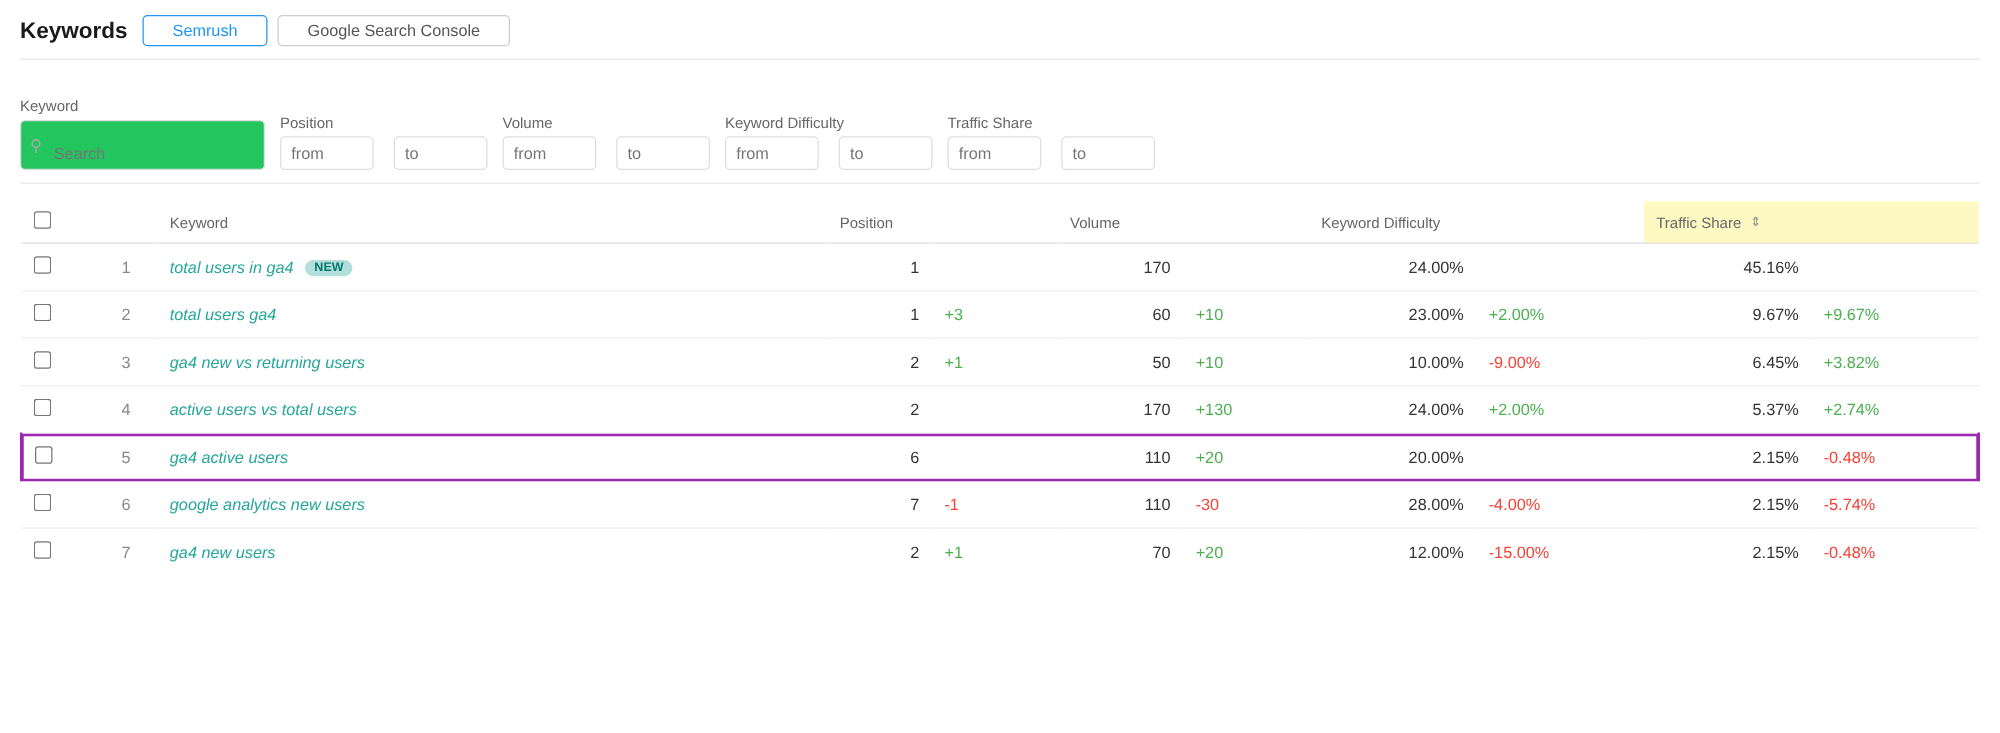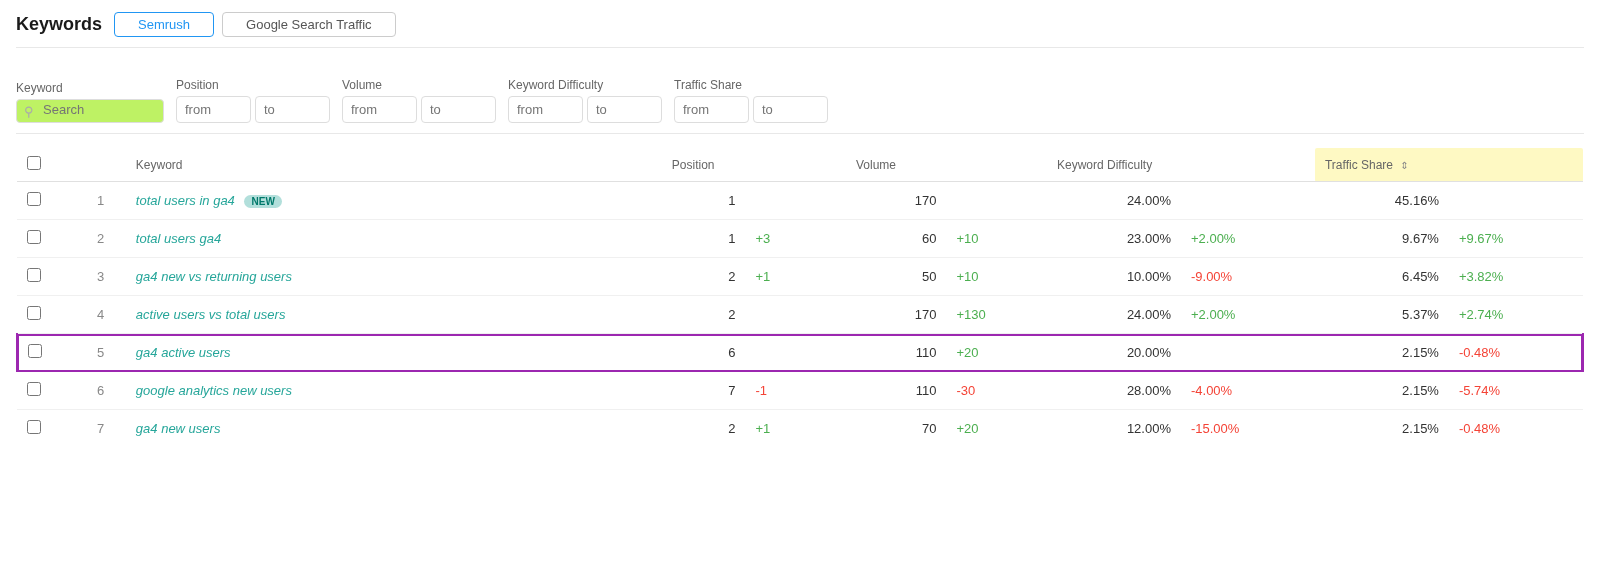--- a/index.html
+++ b/index.html
@@ -84,26 +84,26 @@
     .search-icon-inner {
       position: absolute;
       left: 8px;
       color: #aaa;
       font-size: 13px;
     }
 
     .search-input {
       border: 1px solid #ddd;
       border-radius: 4px;
-      padding: 2px 8px 5px 26px;
+      padding: 18px 8px 5px 26px;
       font-size: 13px;
       color: #555;
-      background: #bef264;
+      background: #22c55e;
       outline: none;
-      width: 148px;
+      width: 196px;
     }
 
     .select-wrapper {
       position: relative;
     }
 
     .type-select {
       border: 1px solid #ddd;
       border-radius: 4px;
       padding: 5px 28px 5px 8px;
@@ -126,21 +126,21 @@
     }
 
     .range-group {
       display: flex;
       flex-direction: column;
       gap: 4px;
     }
 
     .range-inputs {
       display: flex;
-      gap: 4px;
+      gap: 16px;
     }
 
     .range-input {
       border: 1px solid #ddd;
       border-radius: 4px;
       padding: 5px 8px;
       font-size: 13px;
       color: #aaa;
       background: #fff;
       width: 75px;
@@ -307,21 +307,21 @@
     }
   </style>
 </head>
 <body>
 
 <div class="container">
 
   <div class="header">
     <span class="header-title">Keywords</span>
     <button class="tab-btn active">Semrush</button>
-    <button class="tab-btn inactive">Google Search Traffic</button>
+    <button class="tab-btn inactive">Google Search Console</button>
   </div>
 
   <div class="filter-row">
 
     <div class="filter-group">
       <span class="filter-label">Keyword</span>
       <div class="search-wrapper">
         <span class="search-icon-inner">⚲</span>
         <input type="text" class="search-input" placeholder="Search" style="">
       </div>

